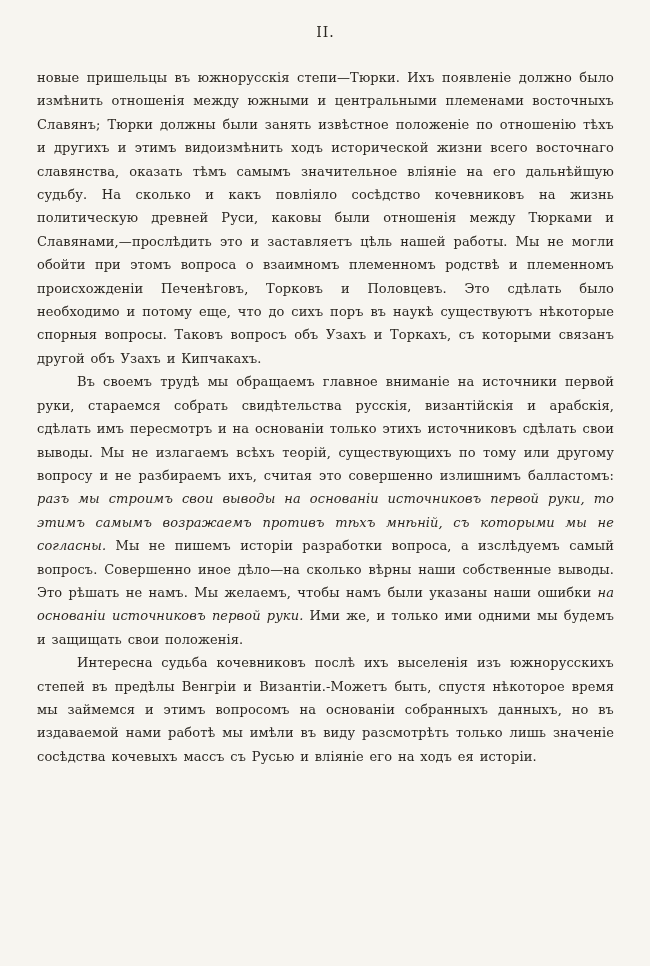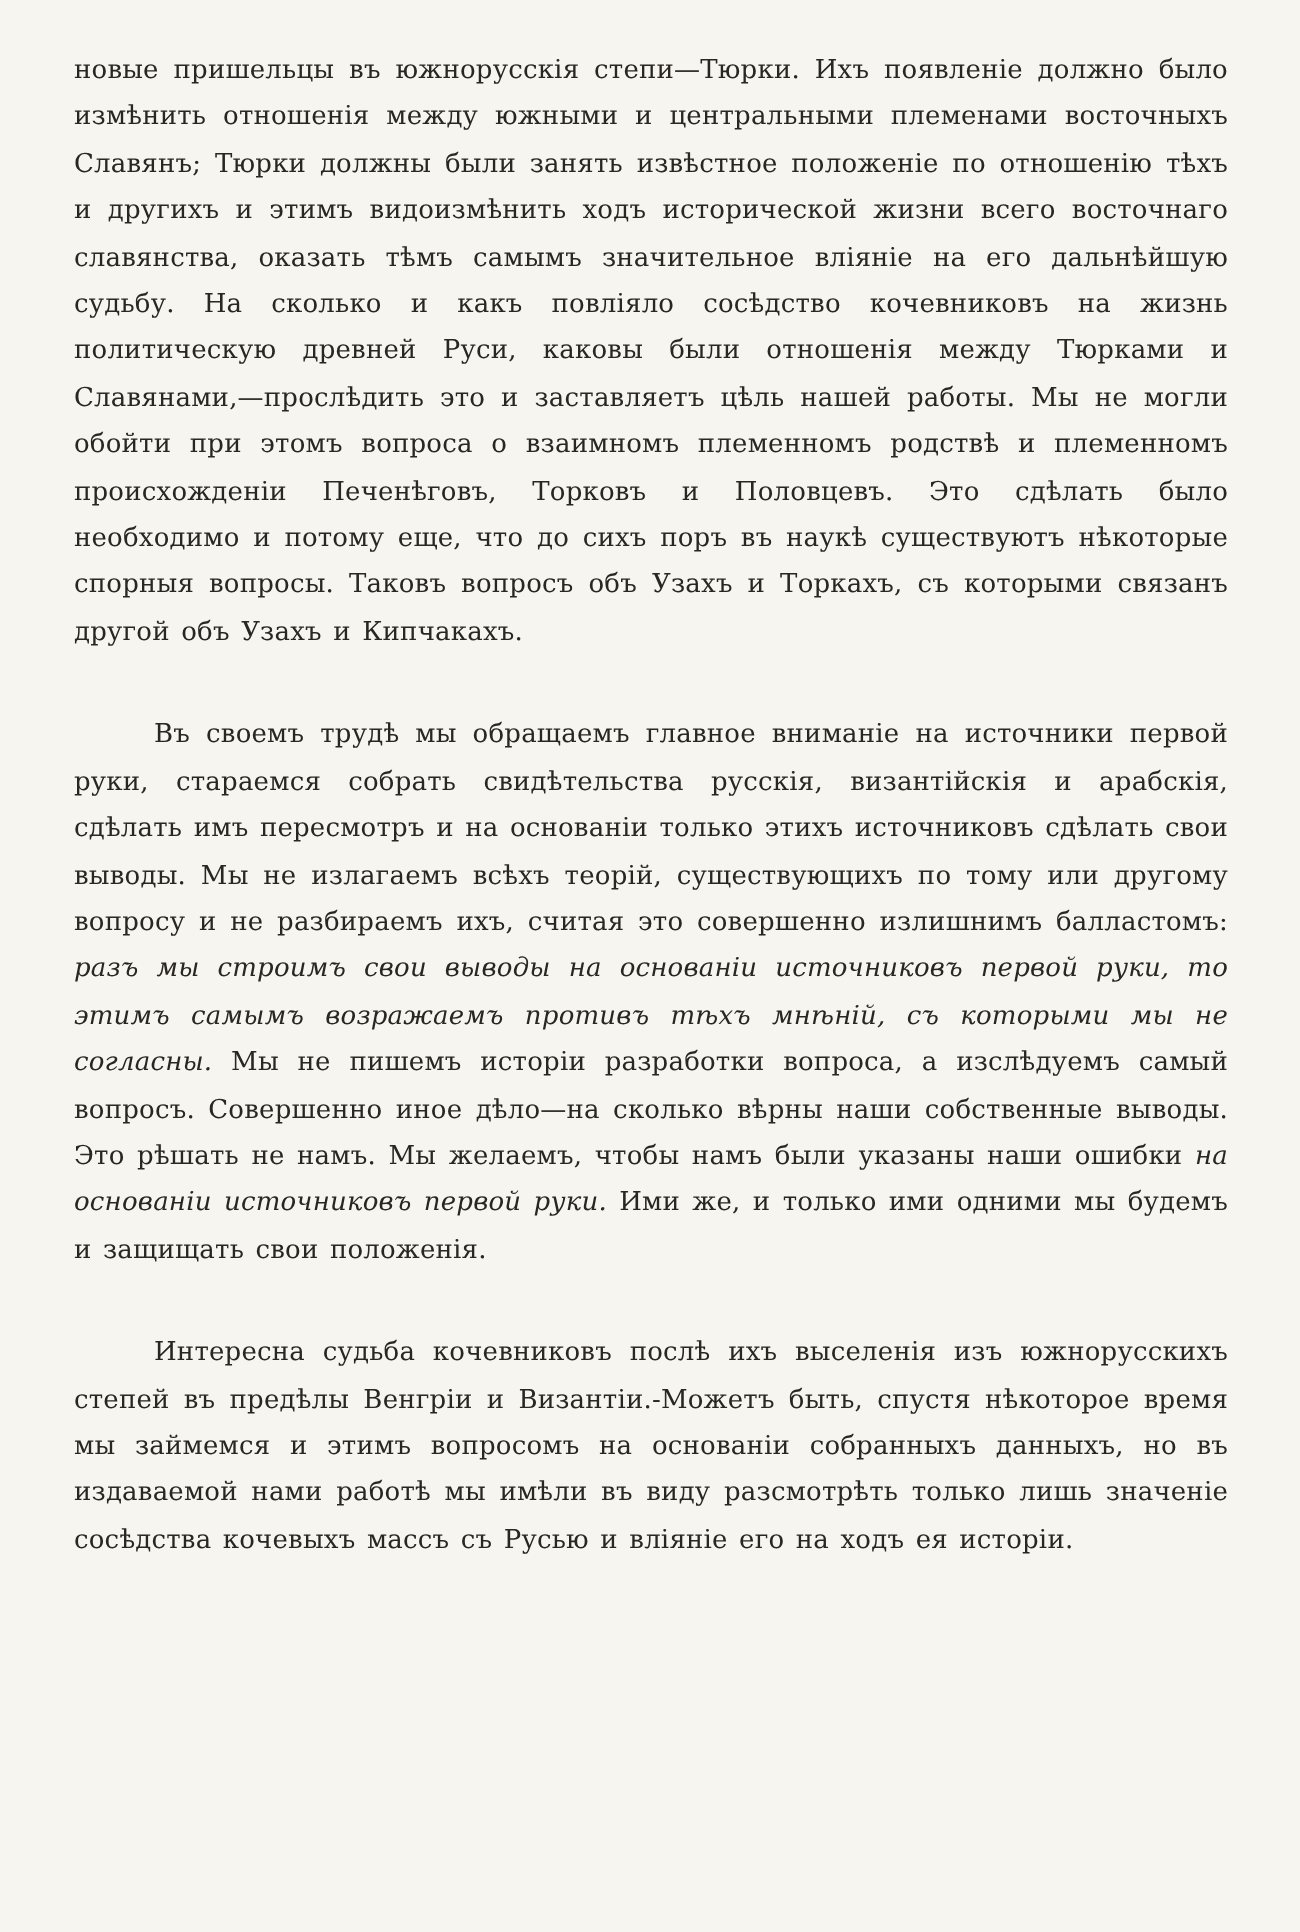--- a/index.html
+++ b/index.html
@@ -25,28 +25,28 @@
   .text-block p.para {
     margin: 0;
     text-align: justify;
     font-size: 13px;
     line-height: 23.4px;
     word-spacing: 1.5px;
     letter-spacing: 0.1px;
   }
   .text-block p.para.indent {
     text-indent: 40px;
-    margin-top: 28px;
   }
   .seg.italic {
     font-style: italic;
   }
 </style>
 </head>
 <body style="background: rgb(247, 245, 240);">
 
 <div class="page" style="background: rgb(247, 245, 240); color: rgb(42, 38, 32);">
+  <div class="page-number">II.</div>
   <div class="text-block" id="text-block">
       <p class="para"><span class="seg">новые пришельцы въ южнорусскія степи—Тюрки. Ихъ появленіе должно было измѣнить отношенія между южными и центральными племенами восточныхъ Славянъ; Тюрки должны были занять извѣстное положеніе по отношенію тѣхъ и другихъ и этимъ видоизмѣнить ходъ исторической жизни всего восточнаго славянства, оказать тѣмъ самымъ значительное вліяніе на его дальнѣйшую судьбу. На сколько и какъ повліяло сосѣдство кочевниковъ на жизнь политическую древней Руси, каковы были отношенія между Тюрками и Славянами,—прослѣдить это и заставляетъ цѣль нашей работы. Мы не могли обойти при этомъ вопроса о взаимномъ племенномъ родствѣ и племенномъ происхожденіи Печенѣговъ, Торковъ и Половцевъ. Это сдѣлать было необходимо и потому еще, что до сихъ поръ въ наукѣ существуютъ нѣкоторые спорныя вопросы. Таковъ вопросъ объ Узахъ и Торкахъ, съ которыми связанъ другой объ Узахъ и Кипчакахъ.</span></p>
       <p class="para indent"><span class="seg">Въ своемъ трудѣ мы обращаемъ главное вниманіе на источники первой руки, стараемся собрать свидѣтельства русскія, византійскія и арабскія, сдѣлать имъ пересмотръ и на основаніи только этихъ источниковъ сдѣлать свои выводы. Мы не излагаемъ всѣхъ теорій, существующихъ по тому или другому вопросу и не разбираемъ ихъ, считая это совершенно излишнимъ балластомъ: </span><span class="seg italic">разъ мы строимъ свои выводы на основаніи источниковъ первой руки, то этимъ самымъ возражаемъ противъ тѣхъ мнѣній, съ которыми мы не согласны.</span><span class="seg"> Мы не пишемъ исторіи разработки вопроса, а изслѣдуемъ самый вопросъ. Совершенно иное дѣло—на сколько вѣрны наши собственные выводы. Это рѣшать не намъ. Мы желаемъ, чтобы намъ были указаны наши ошибки </span><span class="seg italic">на основаніи источниковъ первой руки.</span><span class="seg"> Ими же, и только ими одними мы будемъ и защищать свои положенія.</span></p>
       <p class="para indent"><span class="seg">Интересна судьба кочевниковъ послѣ ихъ выселенія изъ южнорусскихъ степей въ предѣлы Венгріи и Византіи.-Можетъ быть, спустя нѣкоторое время мы займемся и этимъ вопросомъ на основаніи собранныхъ данныхъ, но въ издаваемой нами работѣ мы имѣли въ виду разсмотрѣть только лишь значеніе сосѣдства кочевыхъ массъ съ Русью и вліяніе его на ходъ ея исторіи.</span></p>
     </div>
 </div>
 
 </body></html>

